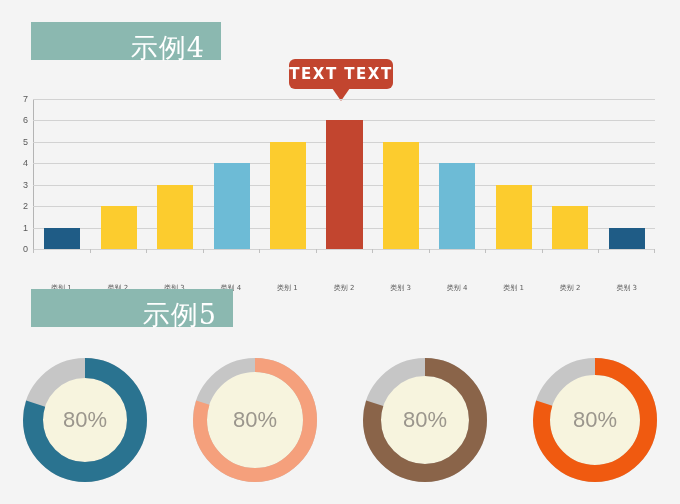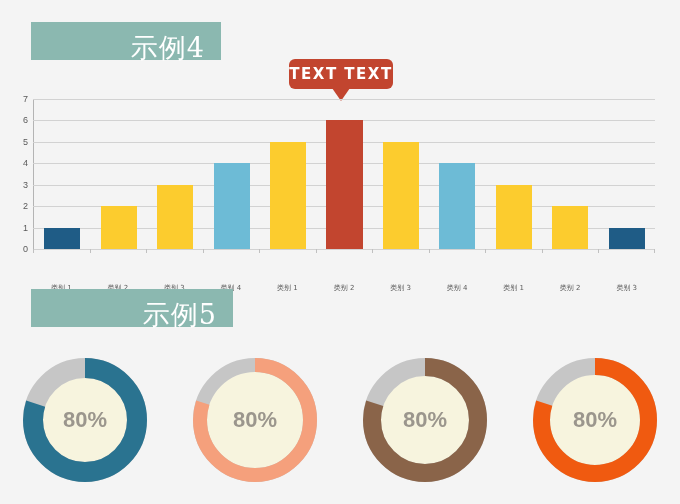--- a/index.html
+++ b/index.html
@@ -204,21 +204,21 @@
   .donut-center-text {
     position: absolute;
     left: 0; top: 0;
     width: 100%; height: 100%;
     display: flex;
     align-items: center;
     justify-content: center;
     font-size: 22px;
     color: #9b968d;
     font-family: "Liberation Sans", sans-serif;
-    font-weight: 700;
+    font-weight: 400;
     pointer-events: none;
   }
 </style>
 </head>
 <body>
 
 <div class="section-banner" id="banner-4">
   <span class="banner-text">示例4</span>
 </div>
 

